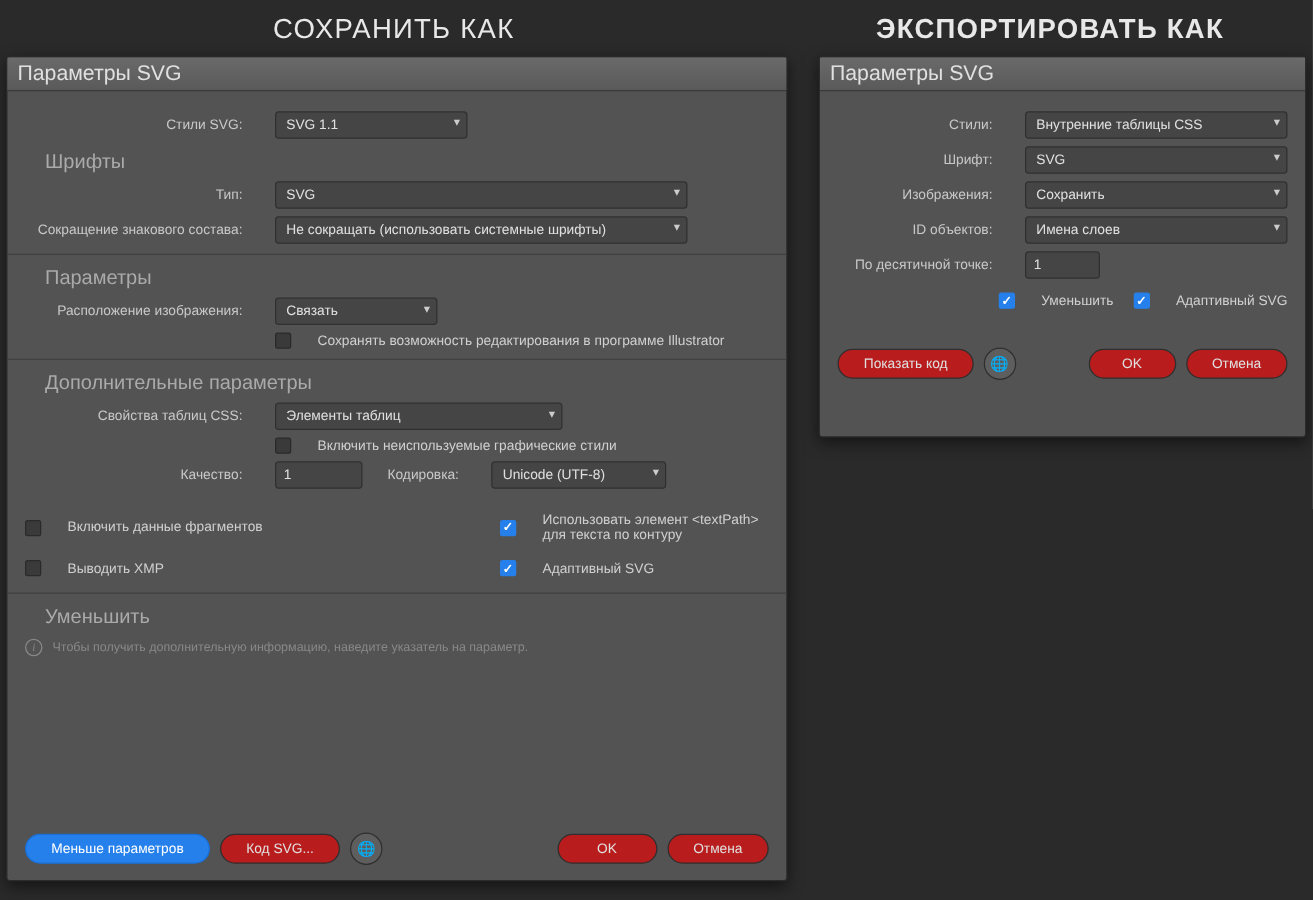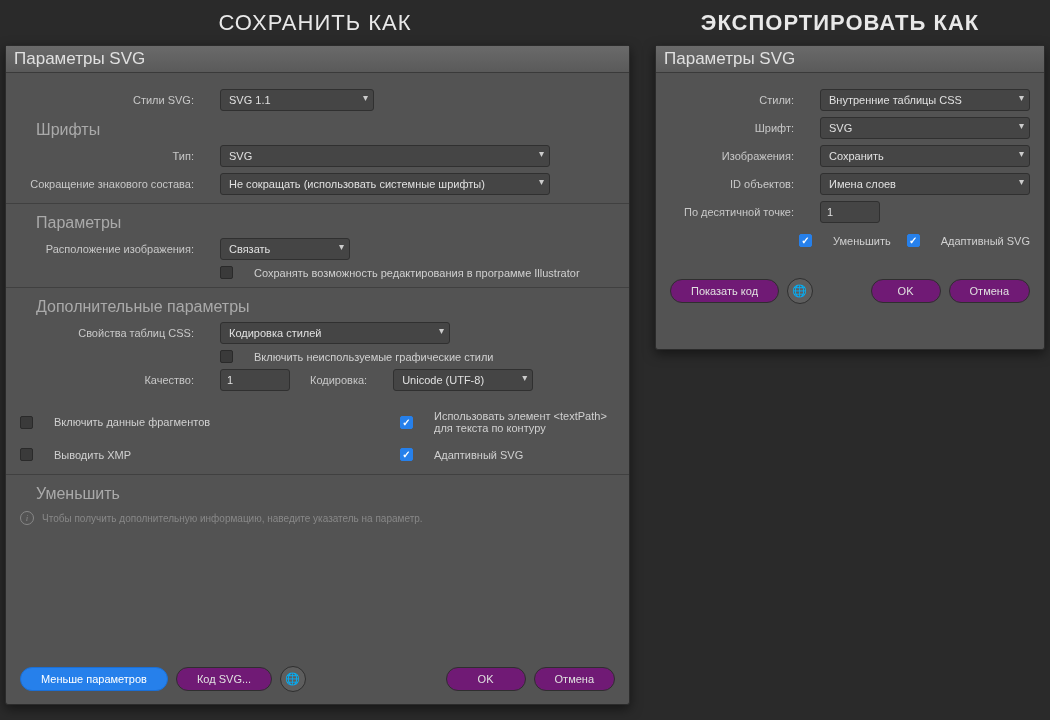--- a/index.html
+++ b/index.html
@@ -142,21 +142,21 @@
   background: #2680eb;
   border-color: #2680eb;
 }
 .chk.checked::after {
   content: "✓";
   color: #fff;
   font-size: 10px;
   font-weight: bold;
 }
 .btn {
-  background: #701a75;
+  background: #b91c1c;
   border: 1px solid #2f2f2f;
   color: #e0e0e0;
   padding: 5px 20px;
   border-radius: 14px;
   font-size: 11px;
   cursor: pointer;
   min-width: 70px;
   text-align: center;
 }
 .btn-primary {
@@ -264,21 +264,21 @@
       <span class="chk"></span>
       <span>Сохранять возможность редактирования в программе Illustrator</span>
     </div>
 
     <div class="divider"></div>
     <div class="section-title">Дополнительные параметры</div>
 
     <div class="row">
       <div class="label" style="width:200px">Свойства таблиц CSS:</div>
       <div class="select-wrap" style="width:230px">
-        <div class="select" style="width:100%">Кодировка стилей</div>
+        <div class="select" style="width:100%">Элементы таблиц</div>
       </div>
     </div>
 
     <div class="checkbox-row" style="margin-left:200px">
       <span class="chk"></span>
       <span>Включить неиспользуемые графические стили</span>
     </div>
 
     <div class="row">
       <div class="label" style="width:200px">Качество:</div>

